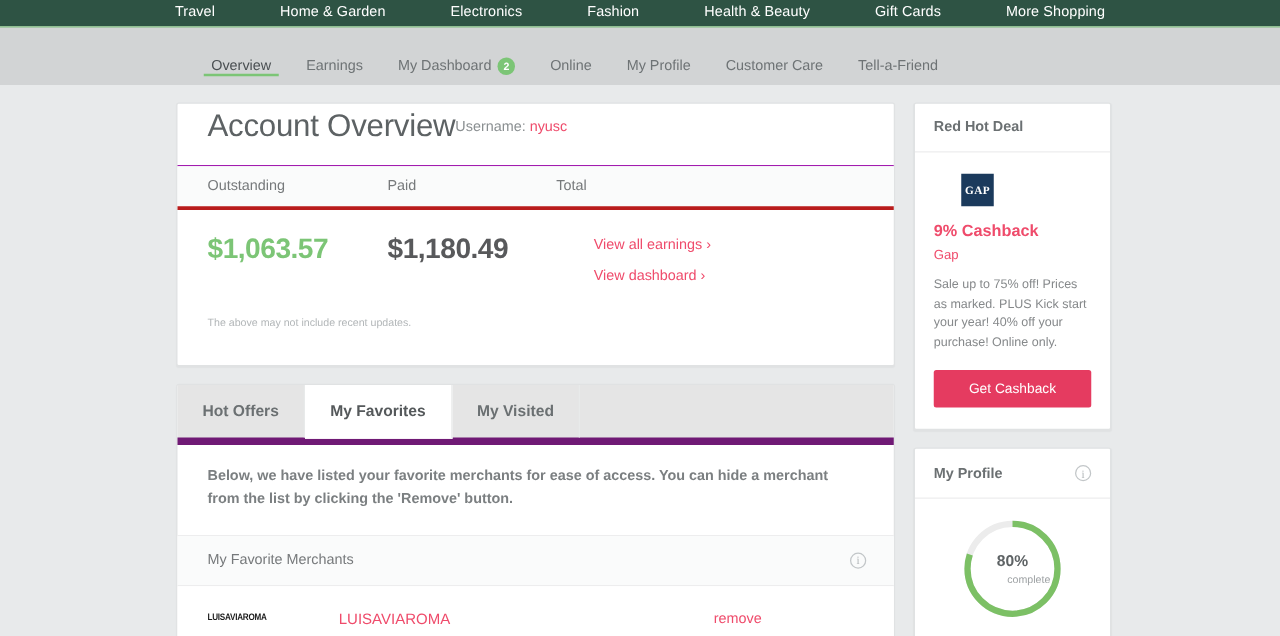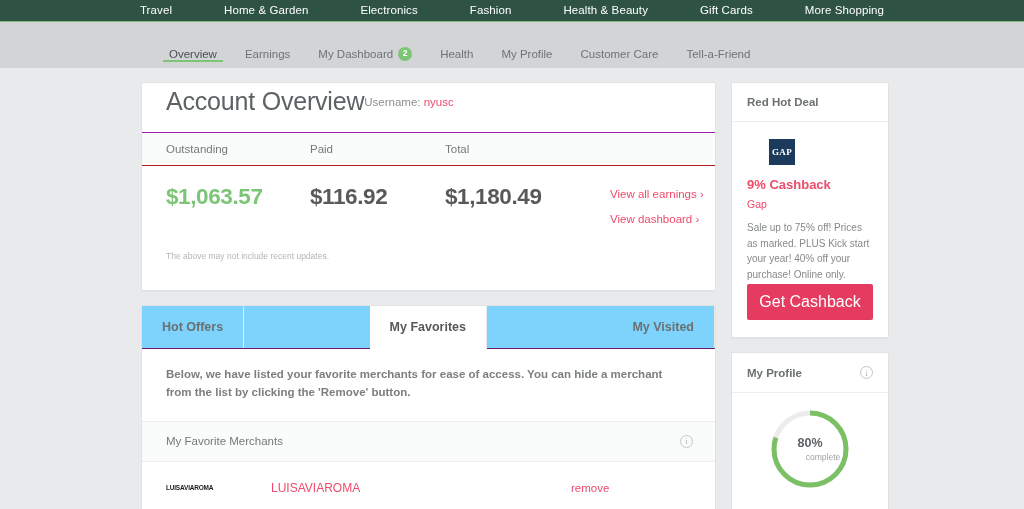--- a/index.html
+++ b/index.html
@@ -29,21 +29,21 @@
     white-space: nowrap;
     cursor: pointer;
   }
 
   
   .subnav {
     height: 47px;
     background: #d2d4d5;
     border-top: 1px solid #7cb97e;
     display: flex;
-    align-items: center;
+    align-items: flex-end;
     padding-left: 155px;
     position: relative;
   }
   .subnav-item {
     position: relative;
     display: flex;
     align-items: center;
     gap: 5px;
     font-size: 11.5px;
     color: #6e7375;
@@ -103,21 +103,21 @@
     color: #5d6264;
     font-weight: normal;
     letter-spacing: -.2px;
   }
   .acct-user { font-size: 11.5px; color: #8a8f91; }
   .acct-user b { color: #ef4b6b; font-weight: normal; }
 
   .acct-cols {
     display: flex;
     background: #fafbfb;
-    border-bottom: 1px solid #b91c1c;
+    border-bottom: 3px solid #b91c1c;
     padding: 10px 24px;
   }
   .acct-cols span { font-size: 11.5px; color: #76797b; }
 
   .acct-body { display: flex; padding: 18px 24px 0 24px; position: relative; }
   .amount { font-size: 22.5px; font-weight: bold; letter-spacing: -.4px; }
   .amount.green { color: #7cc576; }
   .amount.dark { color: #58595b; }
 
   .c1 { width: 144px; flex: 0 0 144px; }
@@ -135,23 +135,22 @@
   .acct-note {
     font-size: 8.5px;
     color: #b2b6b8;
     padding: 26px 24px 29px 24px;
   }
 
   
   .tabcard { margin-top: 14px; }
   .tabstrip {
     display: flex;
-    background: #7dd3fc;
-    border-bottom: 1px solid #701a75;
-    justify-content: space-between;
+    background: #e5e5e5;
+    border-bottom: 6px solid #701a75;
   }
   .tab {
     font-size: 12.5px;
     font-weight: bold;
     color: #6b7072;
     padding: 14px 20px 13px 20px;
     cursor: pointer;
     border-right: 1px solid #e8eaea;
     background: transparent;
     position: relative;
@@ -266,27 +265,27 @@
   }
   .deal-merch {
     font-size: 10.5px;
     color: #ef4b6b;
     margin-bottom: 10px;
   }
   .deal-desc {
     font-size: 10px;
     line-height: 1.55;
     color: #86898b;
-    margin-bottom: 2px;
+    margin-bottom: 14px;
   }
   .btn-pink {
     display: block;
     background: #e53b60;
     color: #fff;
-    font-size: 16px;
+    font-size: 11px;
     text-align: center;
     padding: 9px 6px;
     border: none;
     border-radius: 2px;
     width: 100%;
     cursor: pointer;
     font-family: "Liberation Sans", sans-serif;
   }
 
   .profile-card { margin-top: 14px; }
@@ -326,21 +325,21 @@
     <span>Overview</span>
   </div>
   <div class="subnav-item">
     <span>Earnings</span>
   </div>
   <div class="subnav-item">
     <span>My Dashboard</span>
     <span class="badge-count">2</span>
   </div>
   <div class="subnav-item">
-    <span>Health</span>
+    <span>Online</span>
   </div>
   <div class="subnav-item">
     <span>My Profile</span>
   </div>
   <div class="subnav-item">
     <span>Customer Care</span>
   </div>
   <div class="subnav-item">
     <span>Tell-a-Friend</span>
   </div>
@@ -360,21 +359,20 @@
       </div>
 
       <div class="acct-cols">
         <span class="c1">Outstanding</span>
         <span class="c2">Paid</span>
         <span class="c3">Total</span>
       </div>
 
       <div class="acct-body">
         <div class="c1 amount green">$1,063.57</div>
-        <div class="c2 amount dark">$116.92</div>
         <div class="c3 amount dark">$1,180.49</div>
         <div class="links">
           <a class="link-pink">View all earnings ›</a>
           <a class="link-pink">View dashboard ›</a>
         </div>
       </div>
 
       <div class="acct-note">The above may not include recent updates.</div>
     </section>
 

